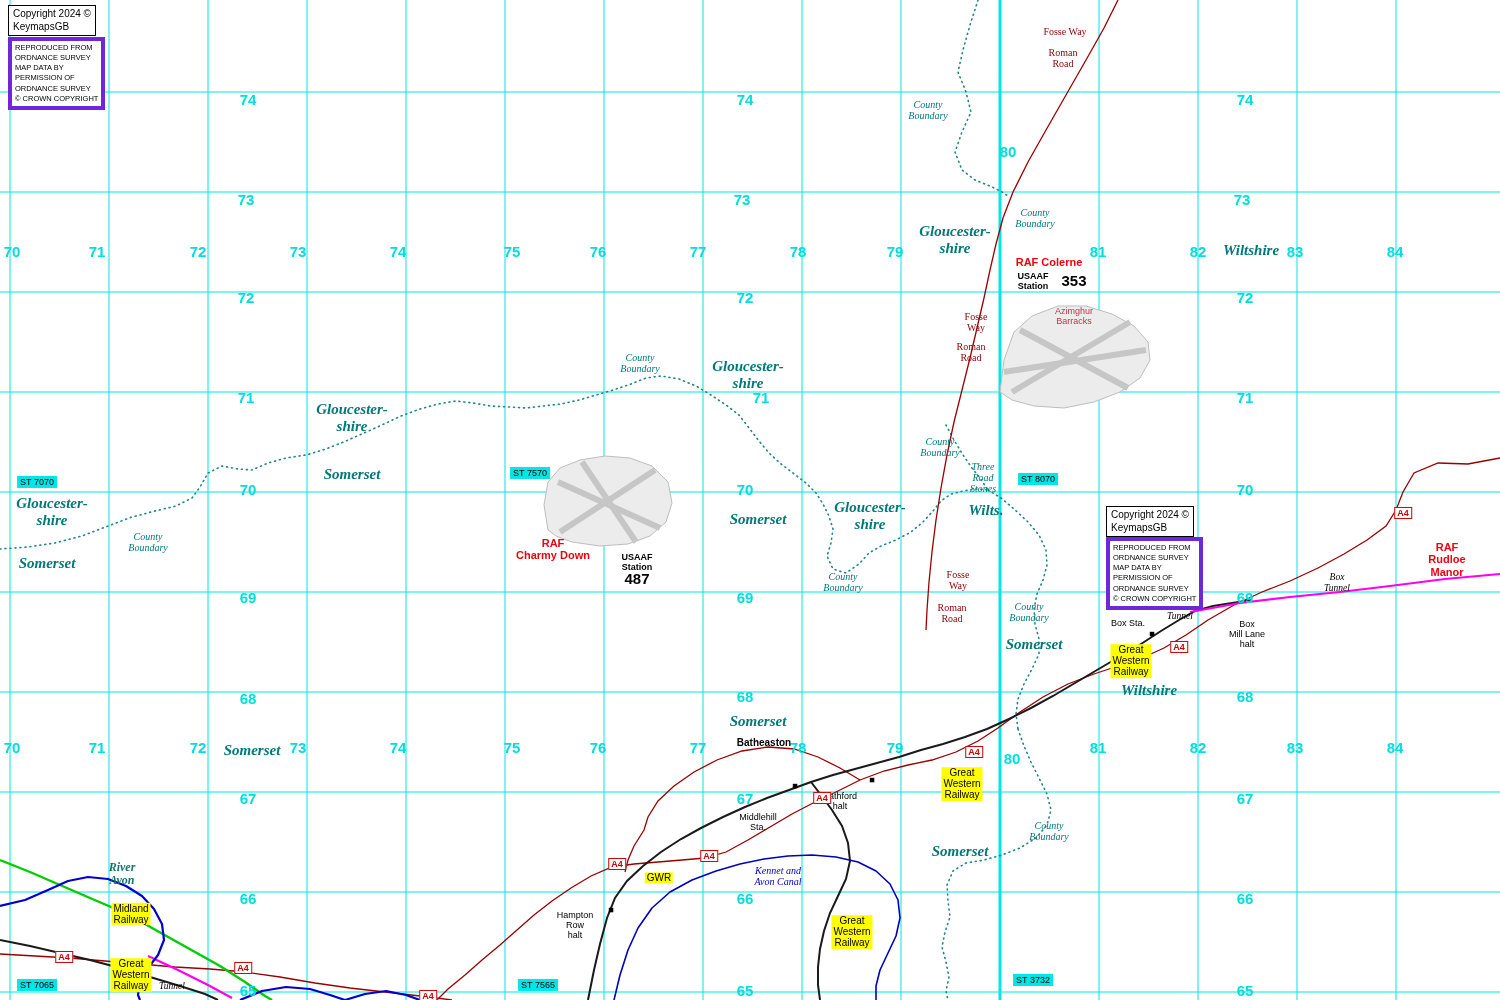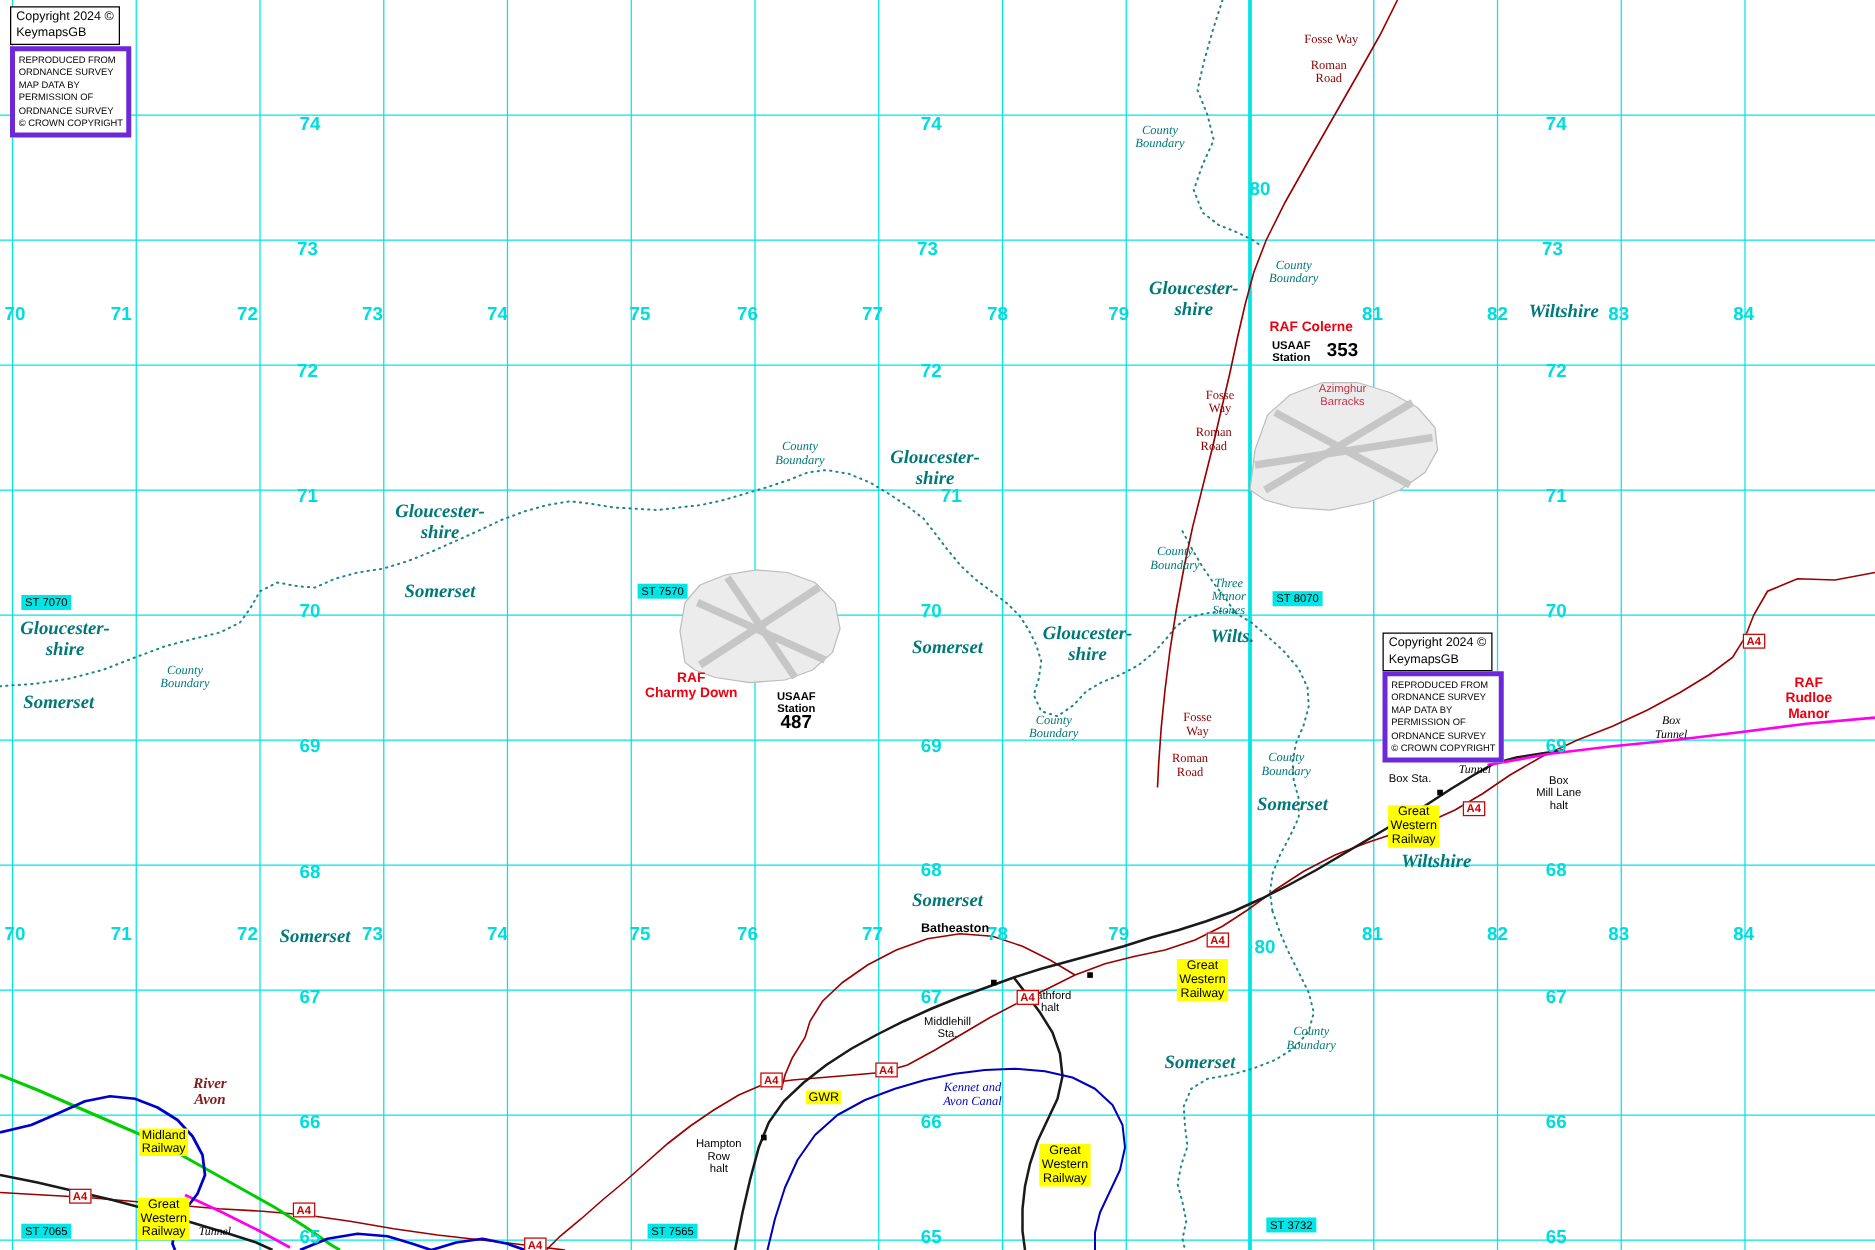--- a/index.html
+++ b/index.html
@@ -14,21 +14,21 @@
   .county{font-family:"Liberation Serif",serif;font-style:italic;font-weight:bold;font-size:15px;color:#007878;}
   .boundary{font-family:"Liberation Serif",serif;font-style:italic;font-size:10px;color:#007878;}
   .roadlabel{font-family:"Liberation Serif",serif;font-size:10px;color:#8B0000;}
   .raf{font-weight:bold;font-size:11px;color:#EE0011;}
   .usaaf{font-weight:bold;font-size:9px;color:#000;}
   .rafnum{font-weight:bold;font-size:15px;color:#000;}
   .barracks{font-size:9px;color:#C43349;}
   .station{font-size:9px;color:#000;}
   .station-bold{font-size:10px;font-weight:bold;color:#000;padding-left:12px;}
   .tunnel{font-family:"Liberation Serif",serif;font-style:italic;font-size:9.5px;color:#000;}
-  .water{font-family:"Liberation Serif",serif;font-style:italic;font-weight:bold;font-size:12px;color:#7f1d1d;margin-left:46px;}
+  .water{font-family:"Liberation Serif",serif;font-style:italic;font-weight:bold;font-size:12px;color:#0f766e;}
   .water-small{font-family:"Liberation Serif",serif;font-style:italic;font-size:10px;color:#0000CC;}
   .gridnum{font-size:15px;font-weight:600;color:#00DDDD;}
   .gridref{font-size:9px;color:#000;background:#00E5E5;padding:1px 3px;white-space:nowrap;}
   .ylabel{font-size:10px;color:#000;background:#FFFF00;padding:0 2px;font-weight:500;}
   .a4badge{font-size:9px;font-weight:bold;color:#CC0000;background:#fff;border:1px solid #CC0000;padding:0 2px;white-space:nowrap;}
   
   .gridline{stroke:#00E5E5;stroke-width:1;}
   .gridline.thick{stroke-width:3;}
   .s-boundary{fill:none;stroke:#1F8585;stroke-width:1.6;stroke-dasharray:1 4;stroke-linecap:round;}
   .s-road{fill:none;stroke:#990000;stroke-width:1.3;}
@@ -202,21 +202,21 @@
 Boundary</div>
       <div class="lbl boundary" style="left: 148px; top: 542px;">County
 Boundary</div>
       <div class="lbl boundary" style="left: 843px; top: 582px;">County
 Boundary</div>
       <div class="lbl boundary" style="left: 1029px; top: 612px;">County
 Boundary</div>
       <div class="lbl boundary" style="left: 1049px; top: 831px;">County
 Boundary</div>
       <div class="lbl boundary" style="left: 983px; top: 478px;">Three
-Manor
+Road
 Stones</div>
       <div class="lbl roadlabel" style="left: 1065px; top: 32px;">Fosse Way</div>
       <div class="lbl roadlabel" style="left: 1063px; top: 58px;">Roman
 Road</div>
       <div class="lbl roadlabel" style="left: 976px; top: 322px;">Fosse
 Way</div>
       <div class="lbl roadlabel" style="left: 971px; top: 352px;">Roman
 Road</div>
       <div class="lbl roadlabel" style="left: 958px; top: 580px;">Fosse
 Way</div>

